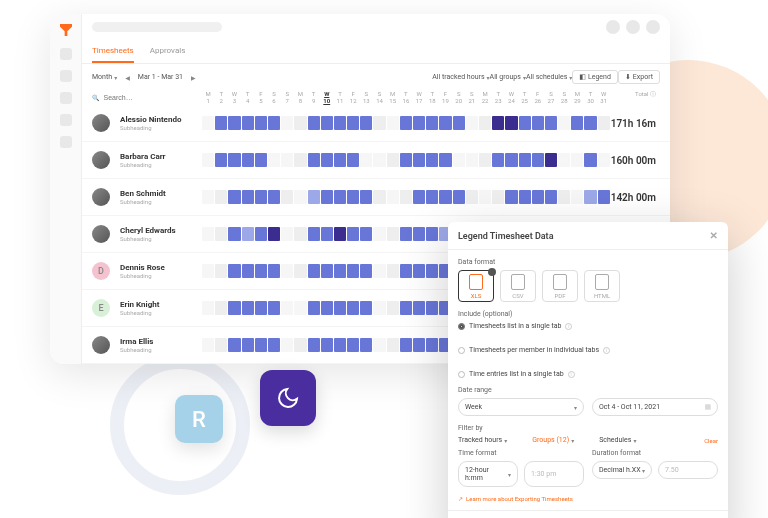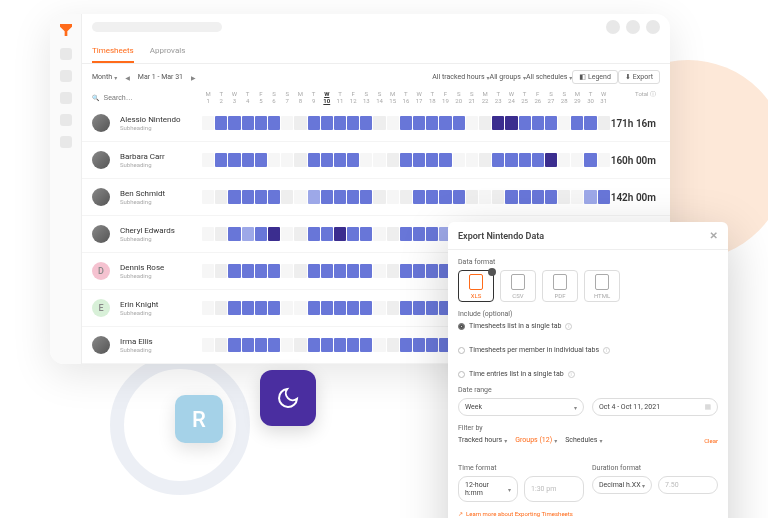--- a/index.html
+++ b/index.html
@@ -41,21 +41,21 @@
 .total-col { width: 50px; text-align: right; padding-right: 4px; }
 .day-h { flex: 1; text-align: center; }
 .day-h.today { font-weight: 700; color: #333; text-decoration: underline; }
 
 .row { display: flex; padding: 5px 10px; align-items: center; font-size: 8px; border-bottom: 1px solid #f4f4f4; }
 .avatar { width: 18px; height: 18px; border-radius: 50%; background: linear-gradient(135deg,#888,#555); flex-shrink: 0; }
 .avatar.init { display: flex; align-items: center; justify-content: center; color: #888; font-size: 9px; font-weight: 500; }
 .avatar.pink { background: #f5c2d0; }
 .avatar.green { background: #d8f0d8; }
 .name-block { margin-left: 6px; }
-.uname { font-size: 8px; font-weight: 400; color: #333; }
+.uname { font-size: 8px; font-weight: 700; color: #333; }
 .usub { font-size: 6px; color: #aaa; }
 .cells { flex: 1; display: flex; gap: 1px; height: 14px; }
 .cell { flex: 1; border-radius: 1px; }
 .c1 { background: #eee; }
 .c2 { background: #9da8e8; }
 .c3 { background: #6876d8; }
 .c5 { background: #3b2d8f; }
 .c6 { background: #a5d4e8; }
 .c0 { background: #f6f6f6; }
 .total { font-size: 10px; font-weight: 600; color: #333; text-align: right; }
@@ -71,21 +71,21 @@
 .fmt.active { border-color: #333; color: #ff6b1a; }
 .fmt.active::before { content: ""; position: absolute; top: -3px; right: -3px; width: 8px; height: 8px; background: #555; border-radius: 50%; }
 .radio-list { display: flex; flex-direction: column; gap: 16px; margin-bottom: 8px; }
 .radio-item { display: flex; align-items: center; gap: 4px; font-size: 7px; }
 .radio { width: 7px; height: 7px; border: 1px solid #bbb; border-radius: 50%; flex-shrink: 0; }
 .radio.on { border-color: #555; box-shadow: inset 0 0 0 2px #555; }
 .info { width: 7px; height: 7px; border: 1px solid #ccc; border-radius: 50%; color: #ccc; font-size: 5px; display: inline-flex; align-items: center; justify-content: center; }
 .mrow { display: flex; gap: 8px; margin-bottom: 8px; }
 .mcol { flex: 1; }
 .sel { border: 1px solid #ddd; border-radius: 9px; padding: 4px 6px; display: flex; justify-content: space-between; align-items: center; font-size: 7px; background: #fff; }
-.filter-row { display: flex; gap: 8px; font-size: 7px; margin-bottom: 20px; align-items: center; }
+.filter-row { display: flex; gap: 25px; font-size: 7px; margin-bottom: 5px; align-items: center; }
 .orange { color: #ff6b1a; }
 .clear { margin-left: auto; color: #ff6b1a; font-size: 6px; }
 .learn { color: #ff6b1a; font-size: 6px; display: flex; align-items: center; gap: 3px; }
 .modal-foot { padding: 8px 10px; display: flex; justify-content: flex-end; gap: 8px; border-top: 1px solid #eee; }
 .btn-cancel { font-size: 8px; color: #ff6b1a; background: none; border: none; cursor: pointer; }
 .btn-export { font-size: 8px; color: #fff; background: #ff6b1a; border: none; padding: 5px 12px; border-radius: 3px; cursor: pointer; }
 .time-row { display: flex; gap: 6px; }
 .time-row .sel { flex: 1; }
 </style>
 </head>
@@ -509,21 +509,21 @@
             </div>
             <div class="total-col"><span class="total"></span></div>
           </div>
         </div>
     </div>
   </div>
 </div>
 
 <div class="modal">
   <div class="modal-head">
-    <span>Export Nintendo Data</span>
+    <span>Legend Timesheet Data</span>
     <span class="close">✕</span>
   </div>
   <div class="modal-body">
     <div class="section-label">Data format</div>
     <div class="formats" id="formats">
         <div class="fmt active"><div style="width:14px;height:16px;border:1px solid currentColor;border-radius:2px;margin-bottom:2px;"></div>XLS</div>
         <div class="fmt"><div style="width:14px;height:16px;border:1px solid currentColor;border-radius:2px;margin-bottom:2px;"></div>CSV</div>
         <div class="fmt"><div style="width:14px;height:16px;border:1px solid currentColor;border-radius:2px;margin-bottom:2px;"></div>PDF</div>
         <div class="fmt"><div style="width:14px;height:16px;border:1px solid currentColor;border-radius:2px;margin-bottom:2px;"></div>HTML</div>
       </div>

